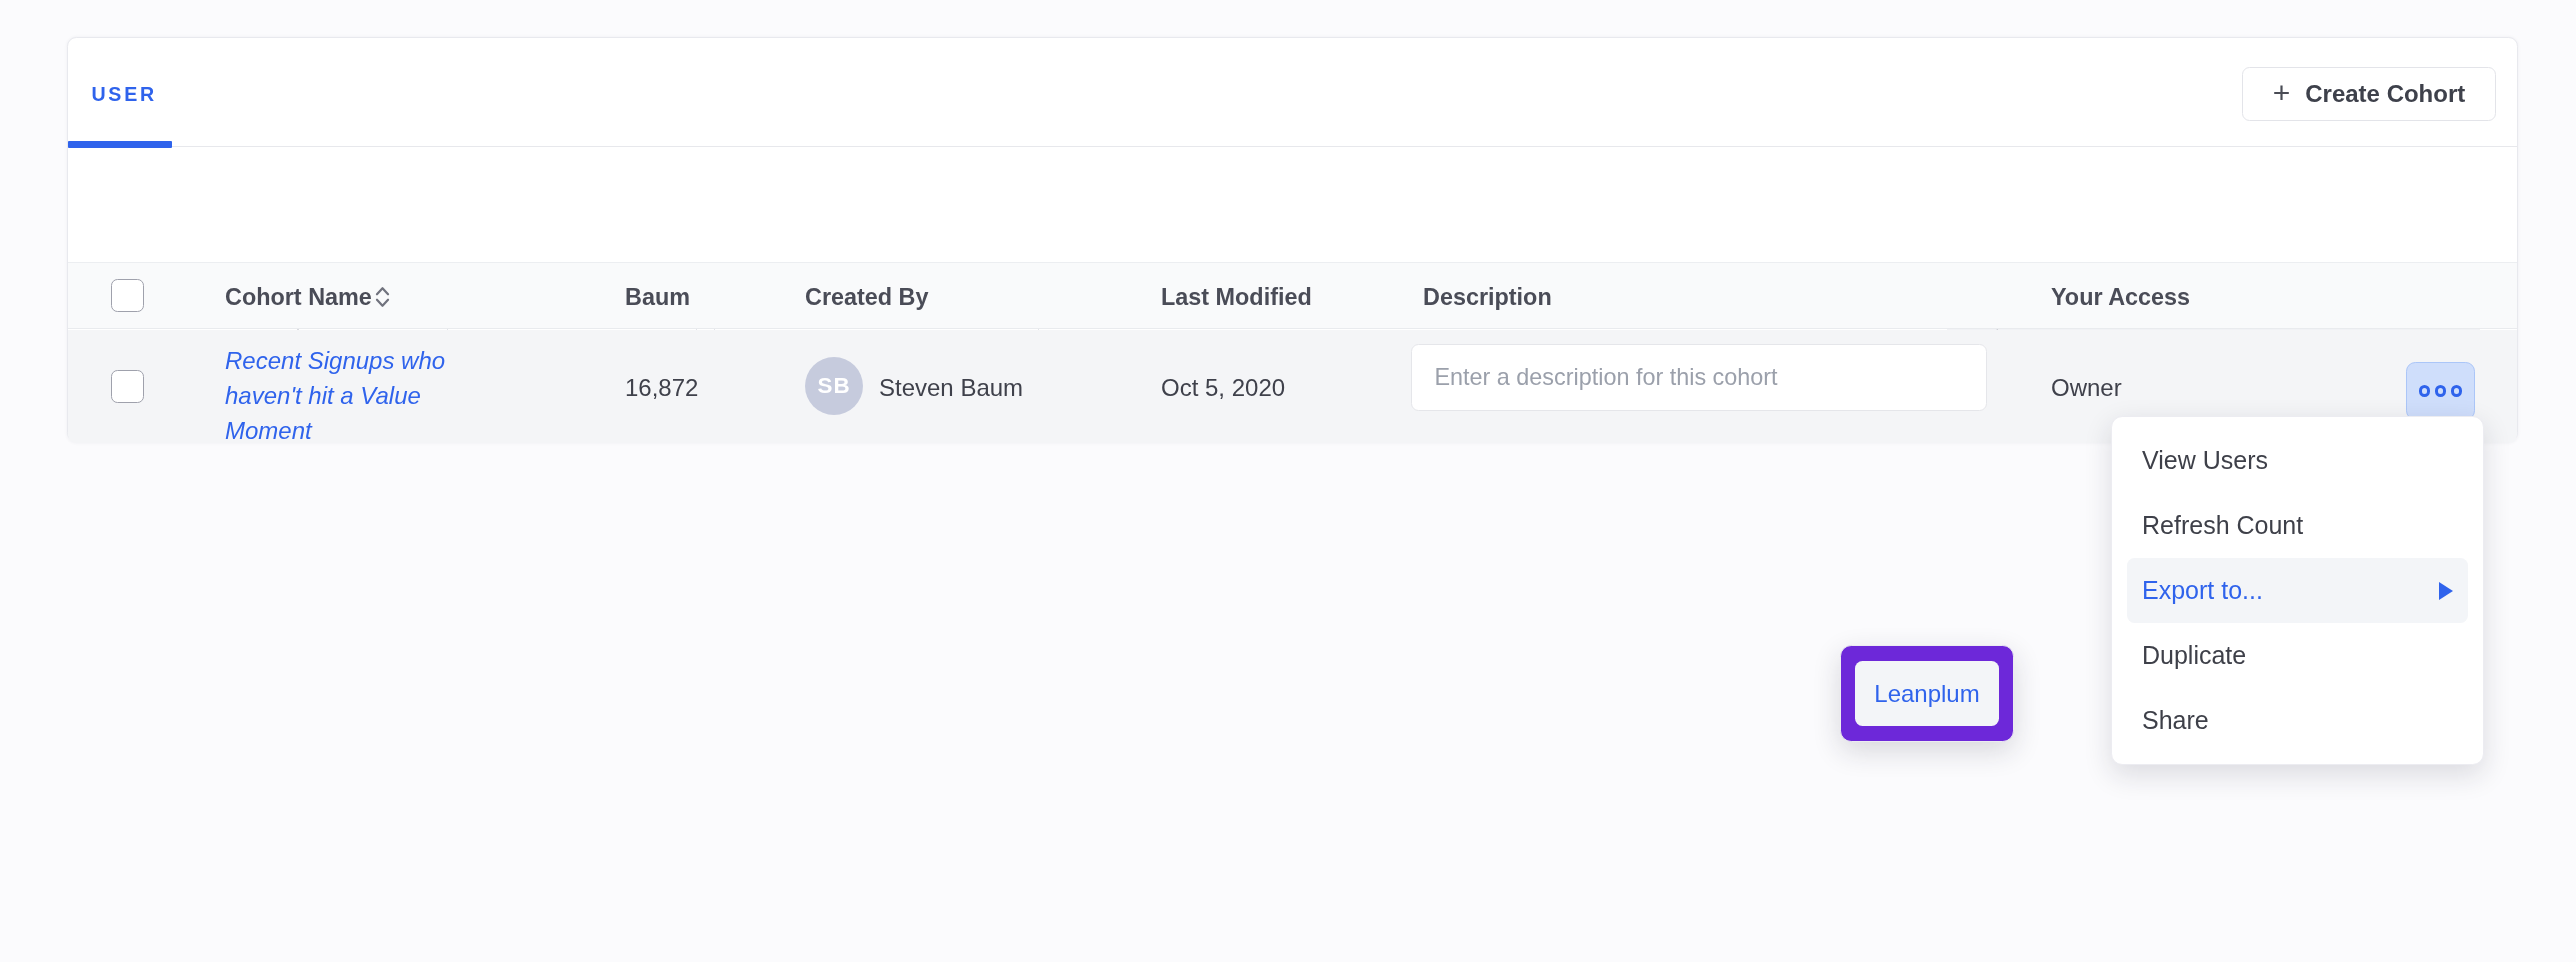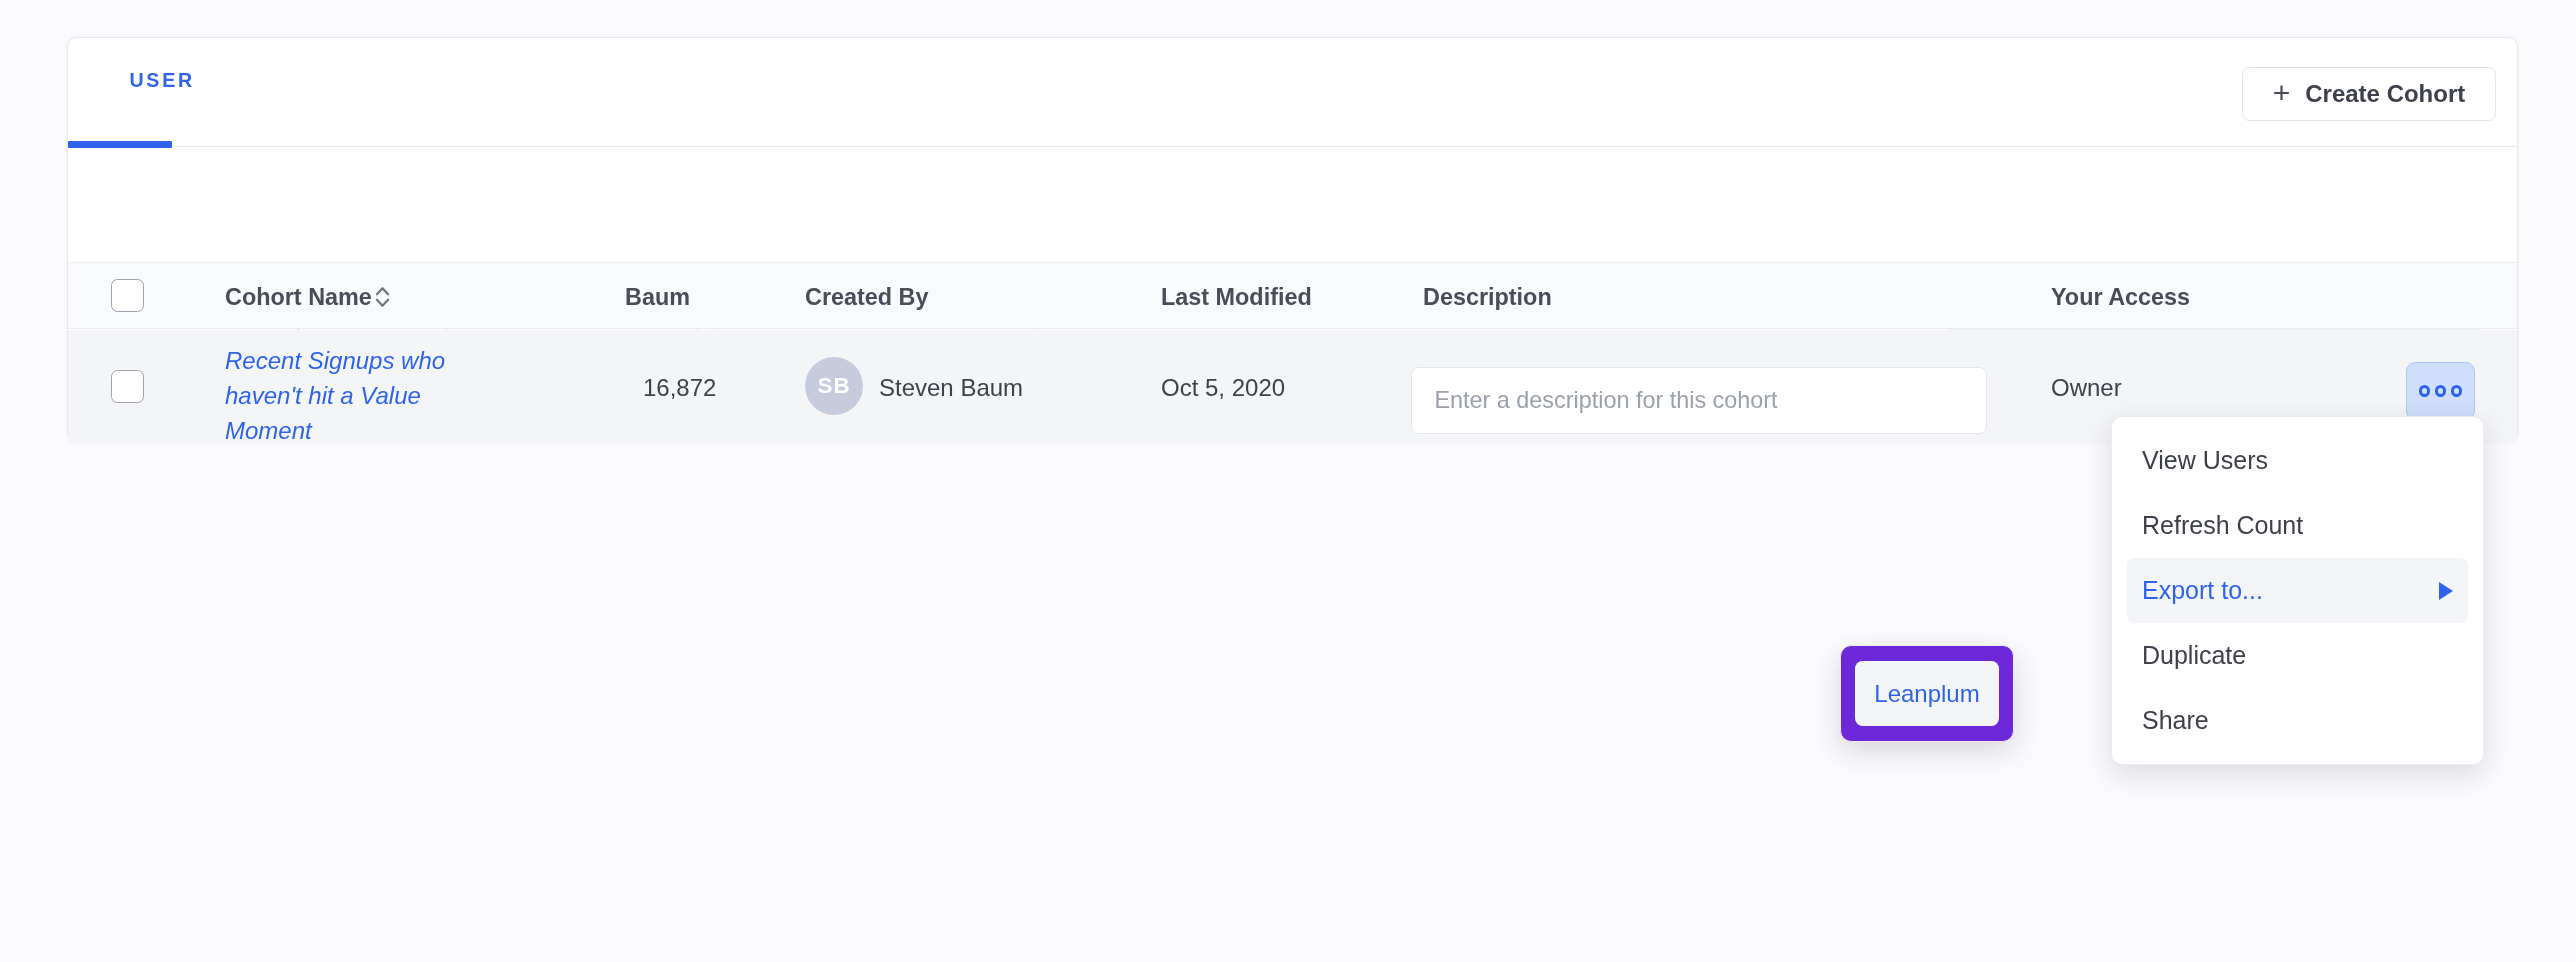--- a/index.html
+++ b/index.html
@@ -18,24 +18,23 @@
     background:#ffffff;
     border:0.9px solid #e8e9ee;
     border-radius:9.3px;
     box-shadow:0 0.9px 3.7px rgba(40,40,60,0.06);
   }
 
   
   .tabbar { position:absolute; left:0; top:0; width:100%; height:109px;
     border-bottom:0.9px solid #e7e8ec; }
   .tab-user {
-    position:absolute; left:23.4px; top:31px;
+    position:absolute; left:23.4px; top:45px;
     font-size:19.6px; font-weight:bold; letter-spacing:2.8px;
     color:var(--accent);
-    margin-left:38px;
   }
   .tab-underline {
     position:absolute; left:0; top:103px; width:104px; height:6.5px;
     background:var(--accent); border-radius:0.9px;
   }
   .create-btn {
     position:absolute; left:2174px; top:29px; width:254px; height:54px;
     background:#fff; border:1.4px solid #e3e4e9; border-radius:7.5px;
     display:flex; align-items:center; justify-content:center; gap:15px;
     font-size:24px; font-weight:bold; color:#3e414b; cursor:pointer;
@@ -90,30 +89,30 @@
     position:absolute; left:0; top:292px; width:100%; height:113px;
     background:#f4f5f7; border-radius:0 0 8.4px 8.4px;
   }
   .cohort-link {
     position:absolute; left:157px; top:13px; width:245px;
     font-size:24px; line-height:35px; color:var(--accent);
     cursor:pointer;
     font-style:italic;
   }
   .cell-text { position:absolute; top:44px; font-size:24px; color:#3f414b; white-space:nowrap; }
-  .cell-count { left:557px;margin-left:18px; }
+  .cell-count { left:557px; }
   .avatar {
     position:absolute; left:737px; top:27px; width:58px; height:58px; border-radius:50%;
     background:#c6cbdd; color:#fff; font-size:22.4px; font-weight:bold;
     display:flex; align-items:center; justify-content:center; letter-spacing:0.9px;
   }
   .cell-creator { left:811px; }
   .cell-modified { left:1093px; }
   .desc-input {
-    position:absolute; left:1343px; top:37px; width:576px; height:67px;
+    position:absolute; left:1343px; top:14px; width:576px; height:67px;
     background:#fff; border:1.4px solid #e5e6ea; border-radius:7.5px;
     padding:0 22.4px; font-family:"Liberation Sans", sans-serif;
     font-size:23.4px; color:#3f414b; outline:none;
   }
   .desc-input::placeholder { color:#9ba0ab; }
   .cell-access { left:1983px; }
   .kebab-btn {
     position:absolute; left:2338px; top:32px; width:69px; height:58px;
     background:#cfdefb; border:1.9px solid #abc6f8; border-radius:9.3px;
     display:flex; align-items:center; justify-content:center; gap:4.7px; cursor:pointer;

